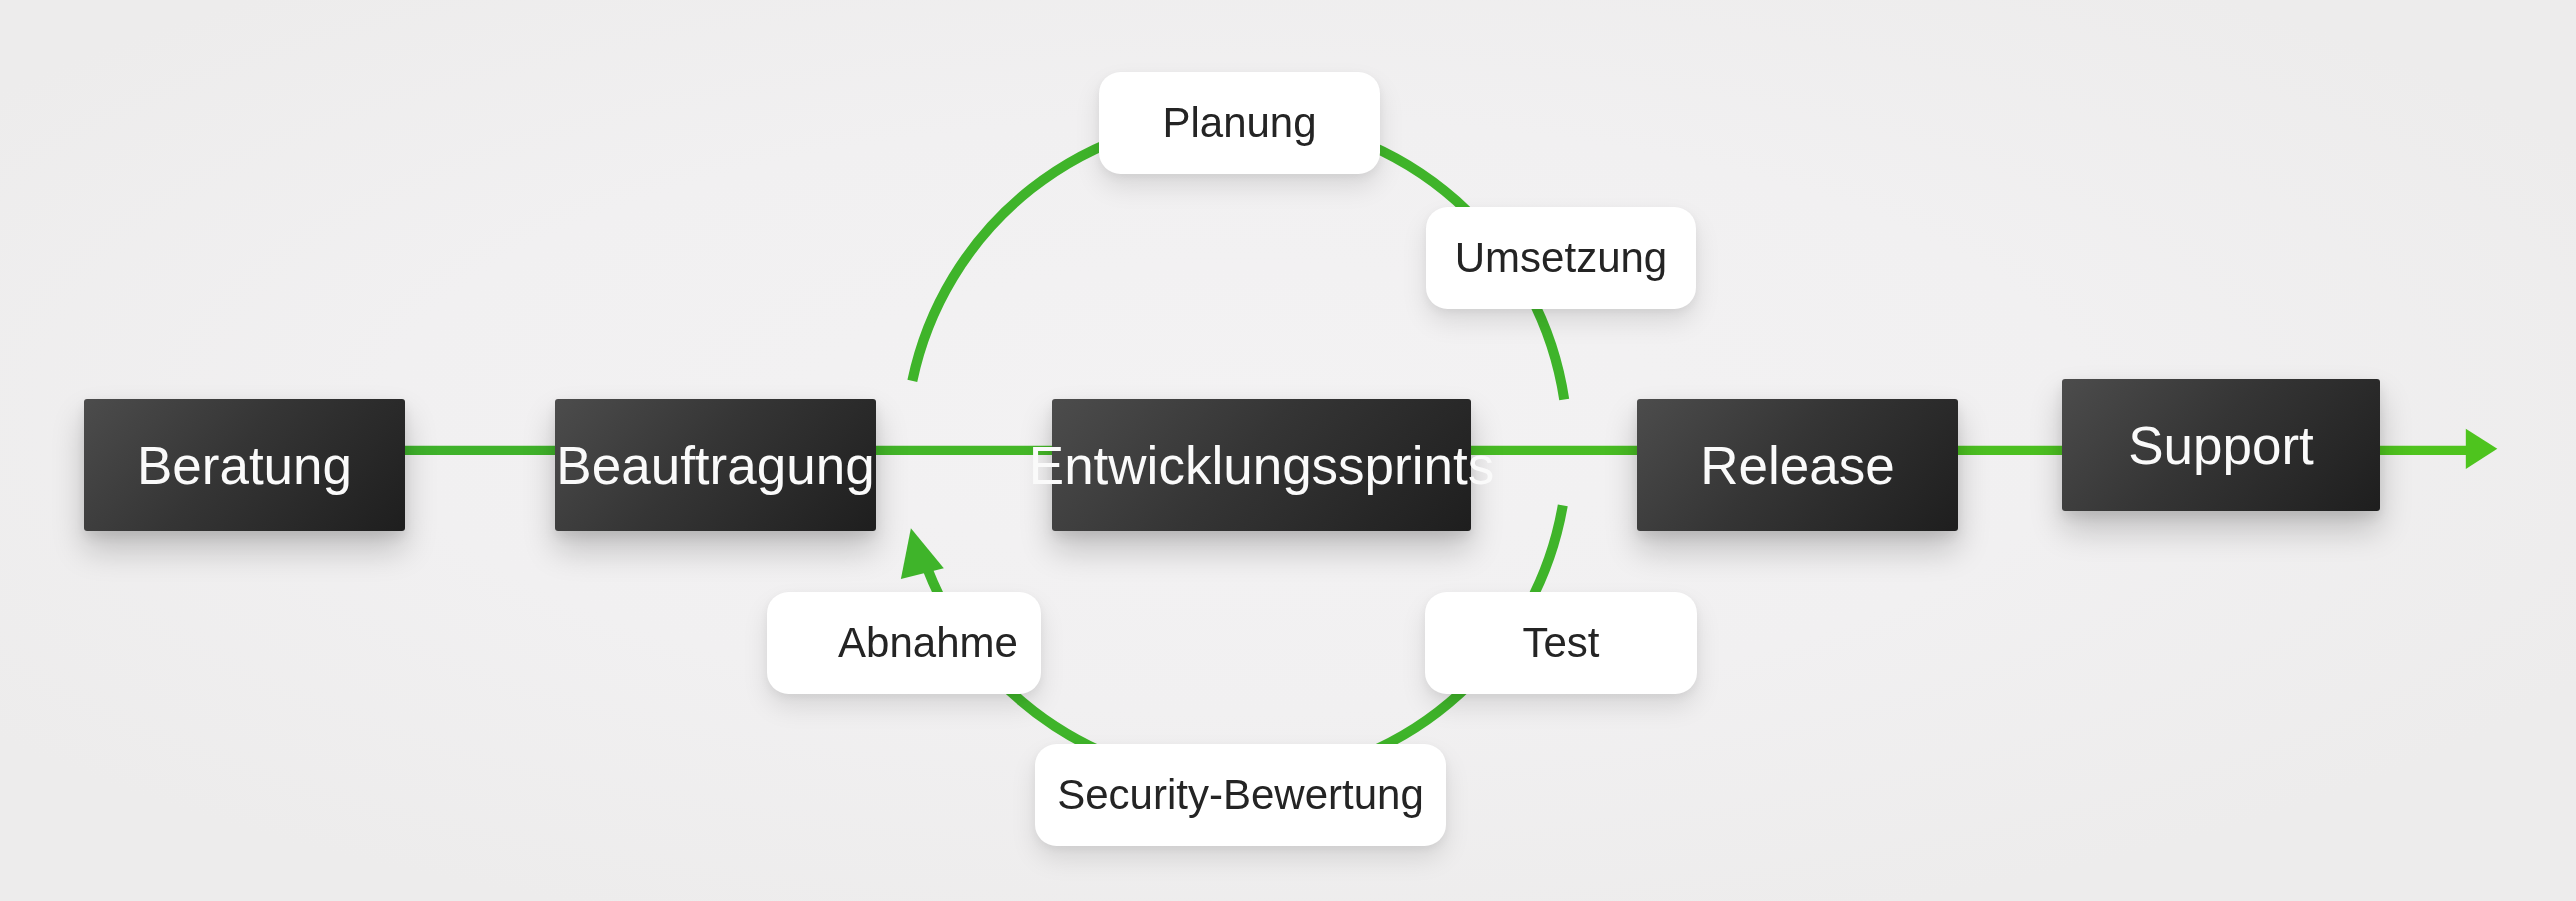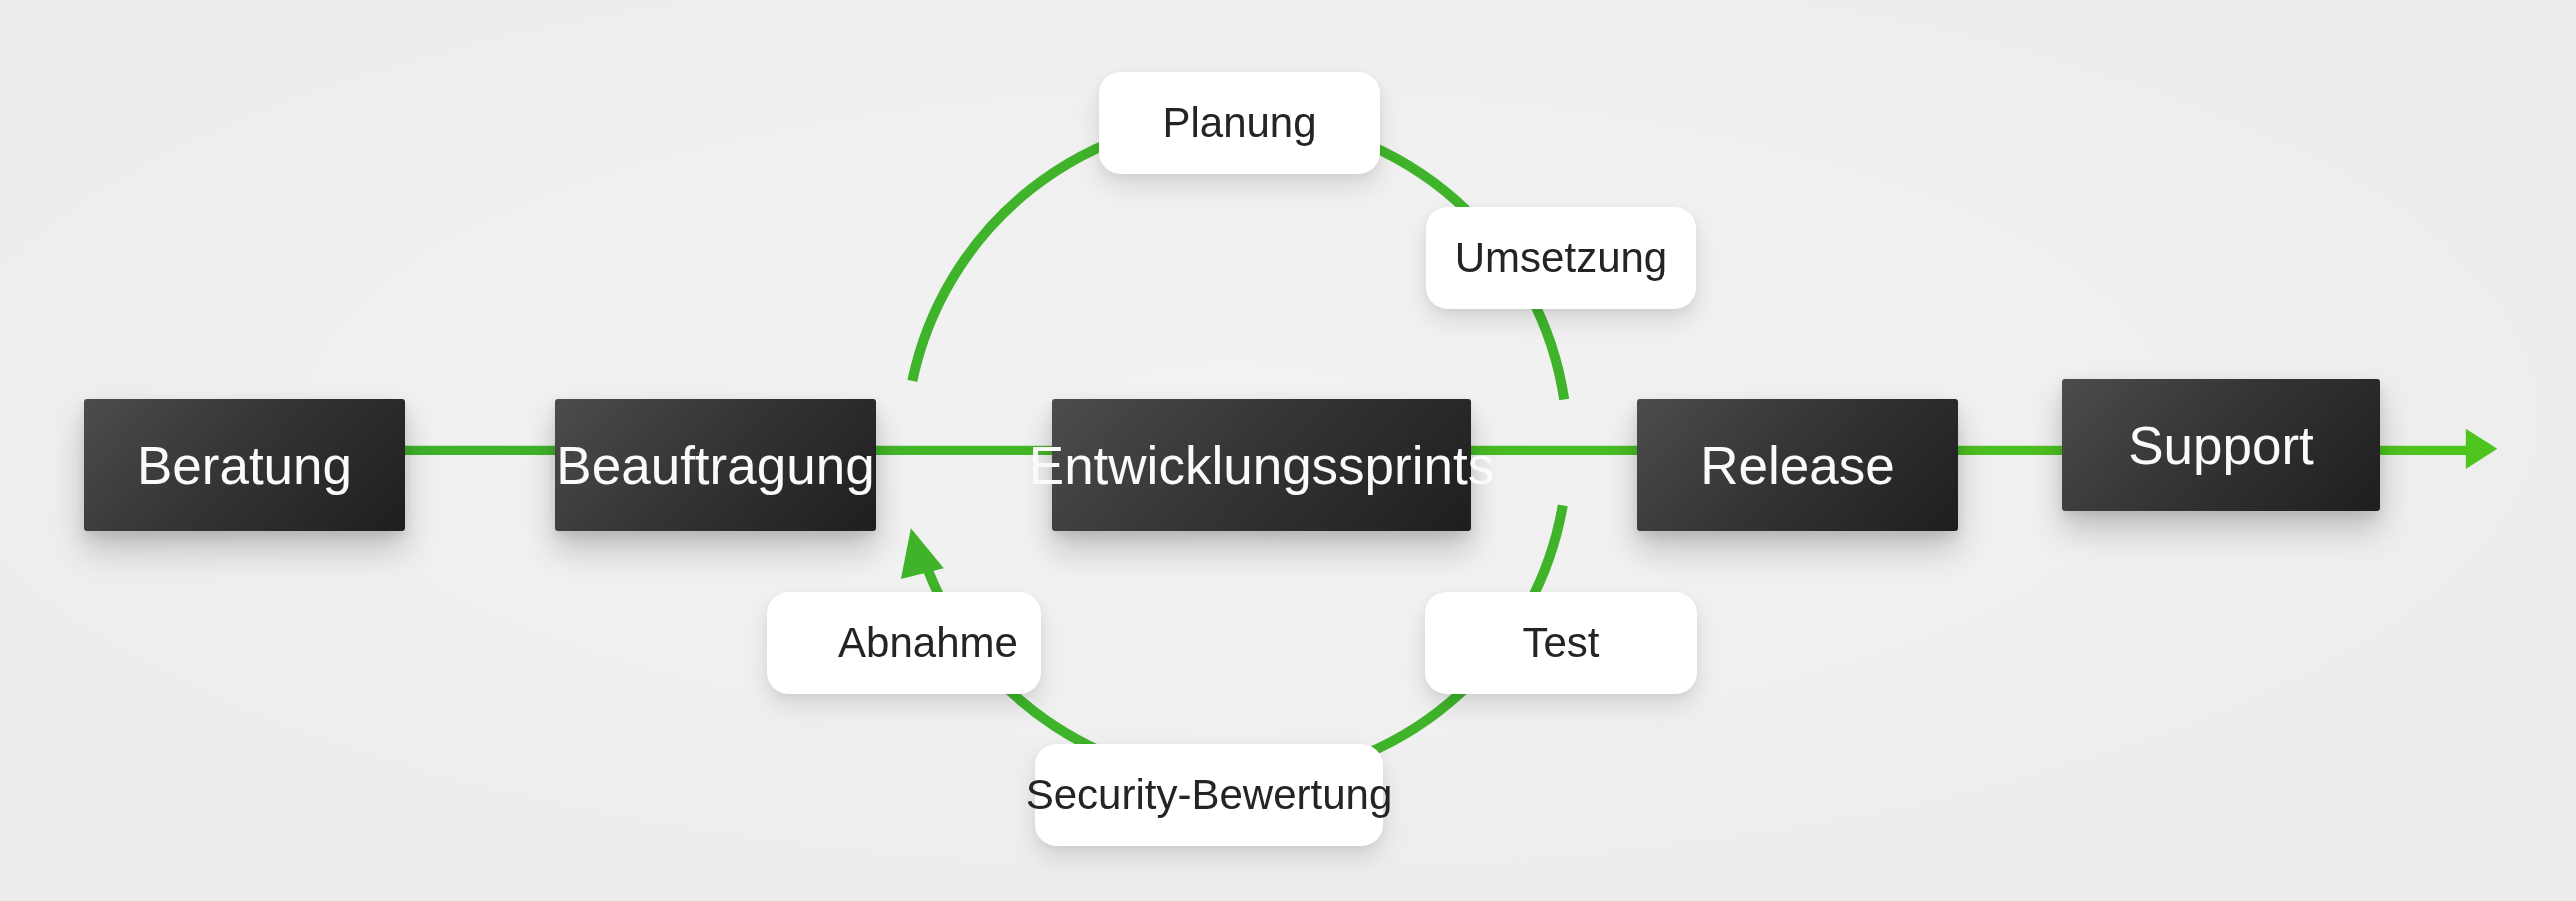--- a/index.html
+++ b/index.html
@@ -51,21 +51,21 @@
   #box-beauftragung        { left: 555px;  top: 399px; width: 321px; }
   #box-entwicklungssprints { left: 1052px; top: 399px; width: 419px; }
   #box-release             { left: 1590px; top: 399px; width: 321px; margin-left: 47px; }
   #box-support             { left: 2062px; top: 379px; width: 318px; }
   
   #box-planung             { left: 1099px; top: 72px;   width: 281px; }
   #box-anforderung         { left: 769px; top: 207px;  width: 272px; }
   #box-umsetzung           { left: 1426px; top: 207px;  width: 270px; }
   #box-abnahme             { left: 767px; top: 592px;  width: 274px; padding-left: 48px; }
   #box-test                { left: 1425px; top: 592px;  width: 272px; }
-  #box-security            { left: 1035px; top: 744px; width: 348px; }
+  #box-security            { left: 1035px; top: 744px; width: 411px; }
 </style>
 </head>
 <body>
 
 <div id="stage">
 
   <svg id="diagram-svg" viewBox="0 0 3600 1260" xmlns="http://www.w3.org/2000/svg">
     <defs>
       <linearGradient id="lineGrad" x1="380" y1="0" x2="3490" y2="0" gradientUnits="userSpaceOnUse">
         <stop offset="0" stop-color="#3eb02c"></stop>

